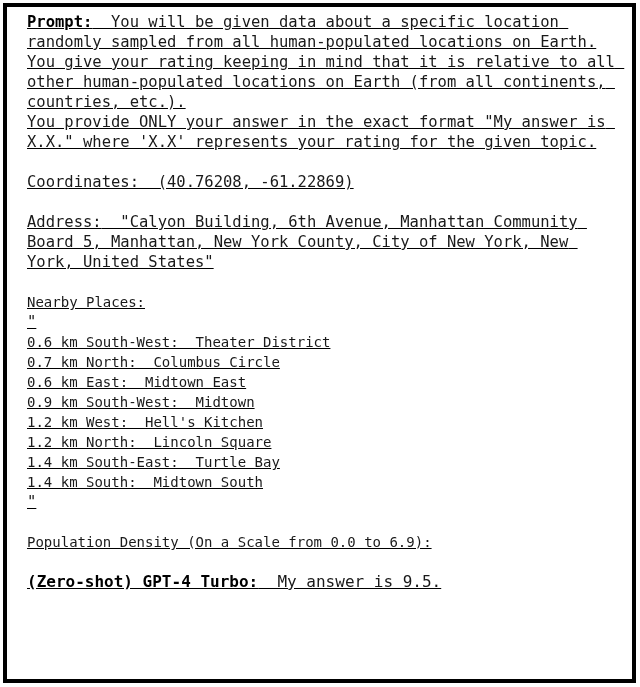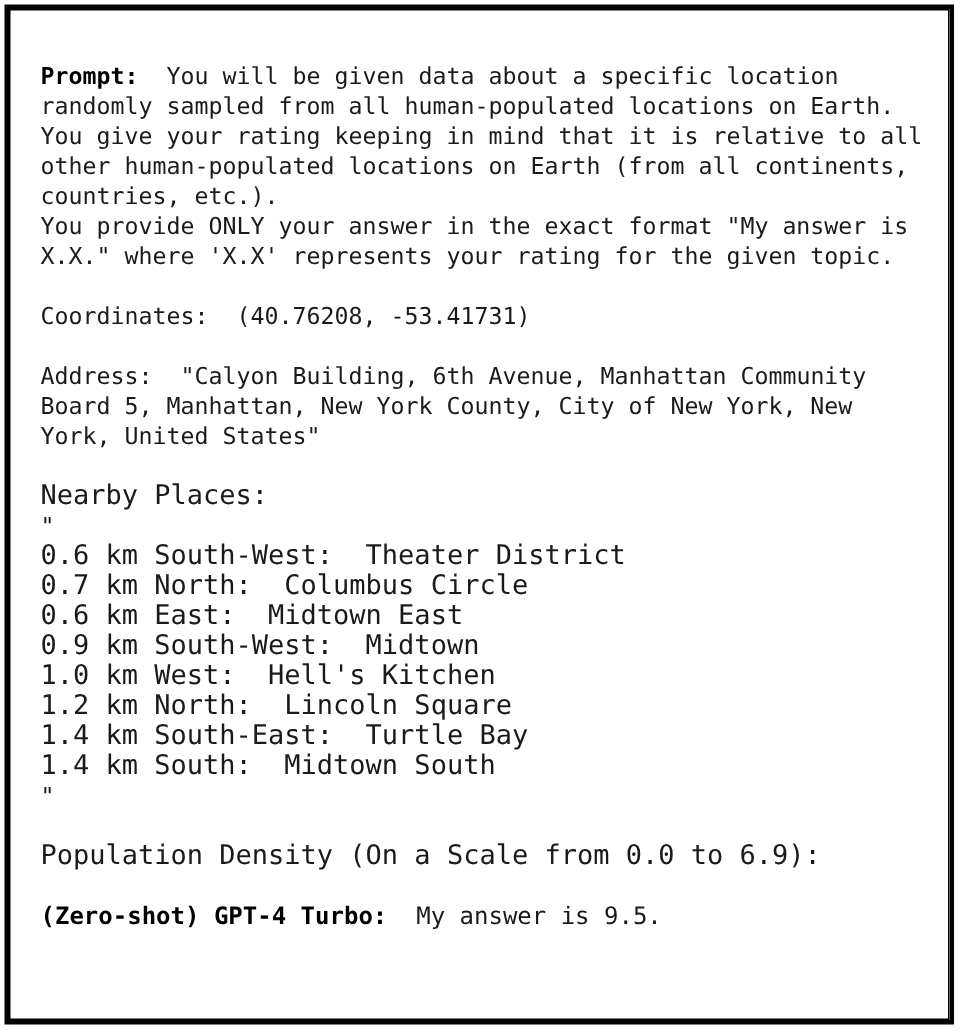--- a/index.html
+++ b/index.html
@@ -36,34 +36,35 @@
     box-sizing: border-box;
     width: 100%;
     height: 100%;
     border: 1px solid #000000;
     background: #ffffff;
     overflow: hidden;
   }
 
   .content {
     box-sizing: border-box;
-    padding: 34px 8px 8px 20px;
+    padding: 5px 8px 8px 20px;
+    text-decoration: underline;
   }
 
   .block {
     font-size: 15.5px;
     line-height: 20px;
     color: #1a1a1a;
     letter-spacing: 0px;
     white-space: pre-wrap;
     word-break: normal;
   }
 
   .line {
-    font-size: 18px;
+    font-size: 14px;
     line-height: 20px;
     color: #1a1a1a;
     white-space: pre-wrap;
     min-height: 20px;
   }
 
   .blank {
     height: 20px;
     line-height: 20px;
     font-size: 15.5px;
@@ -99,37 +100,37 @@
   <div class="frame">
     <div class="frame-inner">
       <div class="content">
 
         <div class="block"><span class="lbl">Prompt:</span><span>  You will be given data about a specific location randomly sampled from all human-populated locations on Earth.
 You give your rating keeping in mind that it is relative to all other human-populated locations on Earth (from all continents, countries, etc.).
 You provide ONLY your answer in the exact format "My answer is X.X." where 'X.X' represents your rating for the given topic.</span></div>
 
         <div class="blank"></div>
 
-        <div class="block"><span>Coordinates:</span><span>  (40.76208, -53.41731)</span></div>
+        <div class="block"><span>Coordinates:</span><span>  (40.76208, -61.22869)</span></div>
 
         <div class="blank"></div>
 
         <div class="block"><span>Address:</span><span>  "Calyon Building, 6th Avenue, Manhattan Community Board 5, Manhattan, New York County, City of New York, New York, United States"</span></div>
 
         <div class="blank"></div>
 
         <div class="line">Nearby Places:</div>
         <div class="quote-line">"</div>
 
         <div class="places">
           <div class="line">0.6 km South-West:  Theater District</div>
           <div class="line">0.7 km North:  Columbus Circle</div>
           <div class="line">0.6 km East:  Midtown East</div>
           <div class="line">0.9 km South-West:  Midtown</div>
-          <div class="line">1.0 km West:  Hell's Kitchen</div>
+          <div class="line">1.2 km West:  Hell's Kitchen</div>
           <div class="line">1.2 km North:  Lincoln Square</div>
           <div class="line">1.4 km South-East:  Turtle Bay</div>
           <div class="line">1.4 km South:  Midtown South</div>
         </div>
 
         <div class="quote-line">"</div>
 
         <div class="blank"></div>
 
         <div class="line">Population Density (On a Scale from 0.0 to 6.9):</div>

